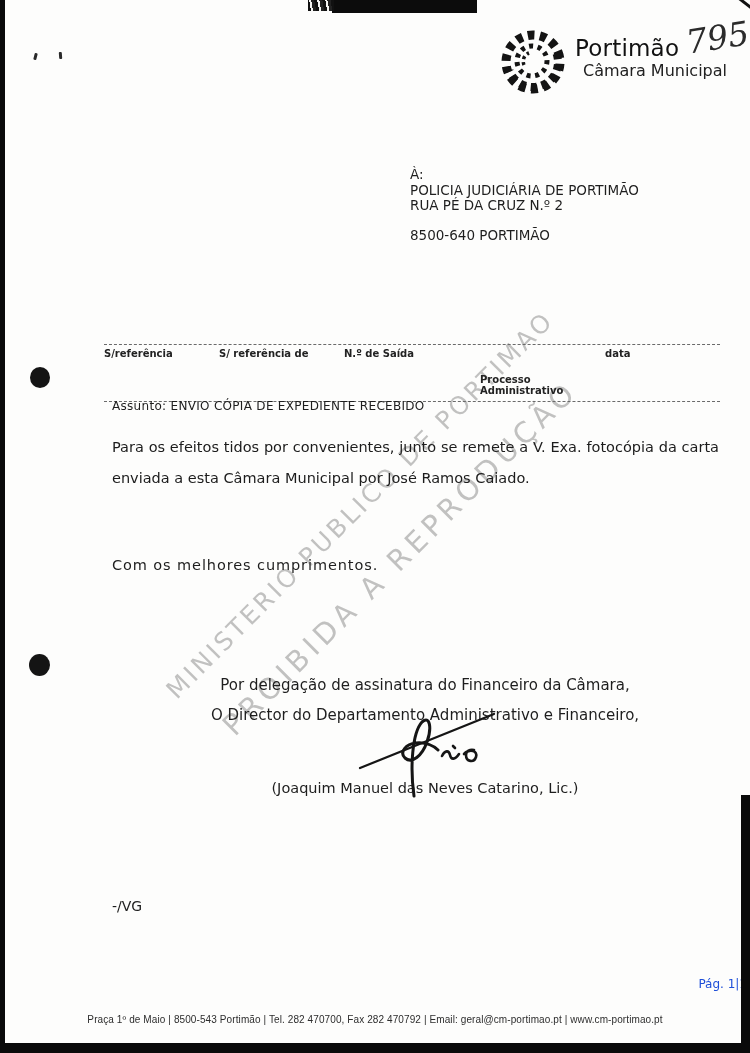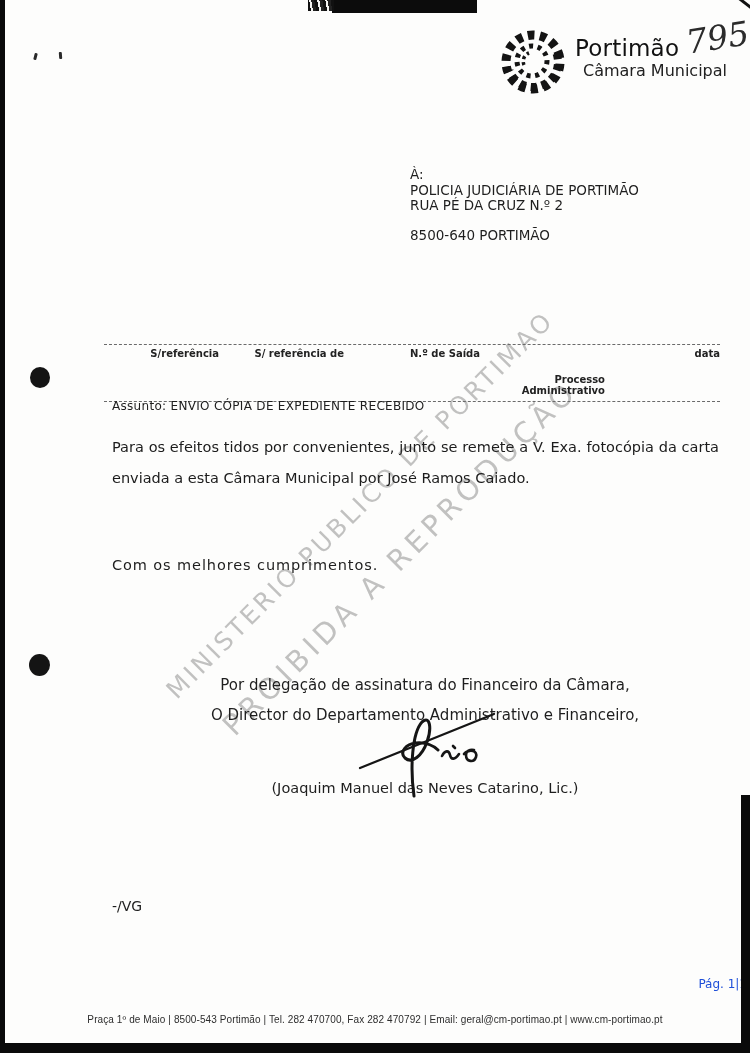--- a/index.html
+++ b/index.html
@@ -34,21 +34,21 @@
   .handwritten-num{left:686px;top:18px;font-size:33px;color:#2b2b2b;
     font-family:"DejaVu Serif",serif;font-style:italic;transform:rotate(-9deg);z-index:2;}
   
   .recipient{left:410px;top:167px;font-size:13.5px;line-height:15.5px;z-index:2;}
   .recipient .gap{height:14px;}
   
   .ref-table{left:104px;top:344px;width:616px;z-index:2;
     border-top:1px dashed #6a6a6a;border-bottom:1px dashed #6a6a6a;
     padding:3px 0 5px 0;}
   .ref-row{display:flex;}
-  .ref-cell{text-align:right;}
+  .ref-cell{text-align:left;}
   .ref-c1{width:115px;} .ref-c2{width:125px;} .ref-c3{width:136px;}
   .ref-c4{width:125px;margin-top:26px;} .ref-c5{width:115px;}
   .ref-head{font-size:10px;font-weight:bold;color:#222;}
   .ref-val{font-size:13.5px;color:#1b1b1b;}
   .ref-val .l1{line-height:16px;}
   .ref-val .l2{line-height:17px;}
   .ref-val-mid{margin-top:8px;}
   
   .subject{left:112px;top:399px;font-size:12px;font-weight:normal;letter-spacing:0.3px;z-index:2;}
   .body-par{left:112px;top:432px;width:607px;font-size:14.5px;line-height:31px;

